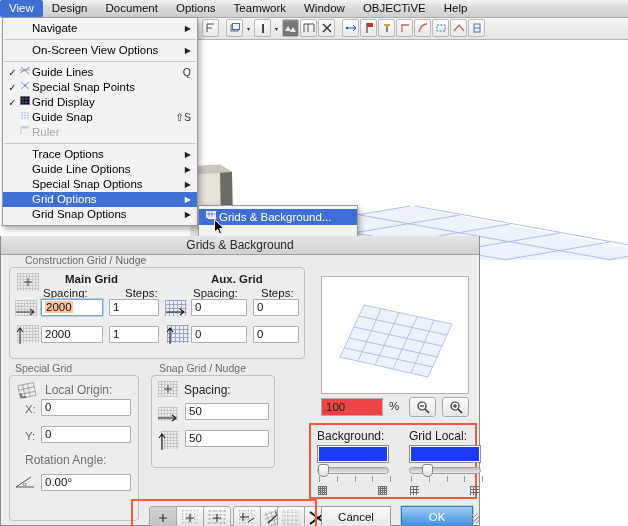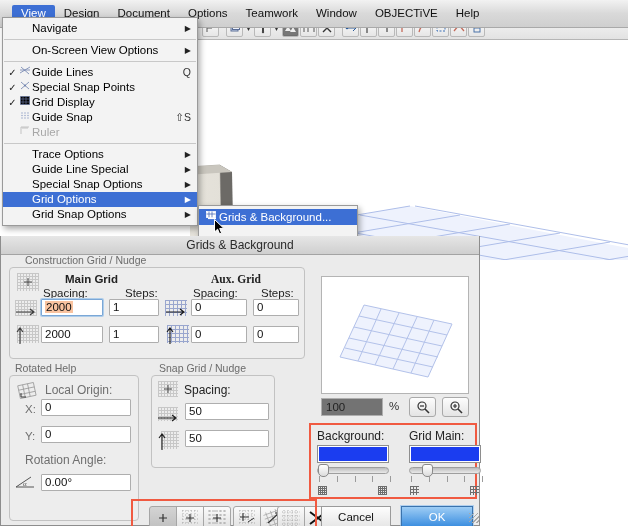--- a/index.html
+++ b/index.html
@@ -11,24 +11,24 @@
     font-size: 11px;
     color: #000;
     background: #fff;
   }
   #root { position: relative; width: 628px; height: 526px; }
 
   
   .app-bg { position: absolute; inset: 0; background: #ffffff; }
 
   .menubar {
-    position: absolute; left: 0; top: 0; width: 628px; height: 28px;
+    position: absolute; left: 0; top: 0; width: 628px; height: 18px;
     background: linear-gradient(to bottom, #f2f2f2 0%, #d9d9d9 50%, #cfcfcf 100%);
     border-bottom: 1px solid #a9a9a9;
-    display: flex; align-items: center; padding-left: 12px;
+    display: flex; align-items: center;
   }
   .menubar-item {
     padding: 0 9px; height: 17px; line-height: 17px;
     font-size: 11.5px; color: #111; white-space: nowrap;
   }
   .menubar-item.active { background: #3d6fd4; color: #fff; border-radius: 2px; }
 
   .toolbar-strip {
     position: absolute; left: 190px; top: 17px; width: 438px; height: 23px;
     background: linear-gradient(to bottom,#f6f6f6,#e2e2e2);
@@ -146,21 +146,21 @@
   }
 
   .preview-box {
     position: absolute; left: 320px; top: 257px; width: 148px; height: 118px;
     background: #fff; border: 1px solid #b4b4b4;
     overflow: hidden;
   }
 
   .zoom-fld {
     position: absolute; left: 320px; top: 379px; width: 62px; height: 18px;
-    background: #737373; border: 1px solid #aeaeae;
+    background: #ef4444; border: 1px solid #aeaeae;
     font-size: 11.5px; line-height: 16px; padding-left: 4px; color: #222;
   }
   .pct { position: absolute; left: 388px; top: 380px; font-size: 11.5px; color:#333; }
   .zbtn {
     position: absolute; top: 378px; width: 27px; height: 20px;
     border: 1px solid #a9a9a9; border-radius: 3px;
     background: linear-gradient(to bottom,#fdfdfd,#e4e4e4);
     display: flex; align-items: center; justify-content: center;
   }
 
@@ -457,21 +457,21 @@
 
     <div class="mi">
       <span class="chk"></span>
       <span class="micon"></span>
       <span class="mlabel">Trace Options</span>
       <span class="marrow">▶</span>
     </div>
     <div class="mi">
       <span class="chk"></span>
       <span class="micon"></span>
-      <span class="mlabel">Guide Line Special</span>
+      <span class="mlabel">Guide Line Options</span>
       <span class="marrow">▶</span>
     </div>
     <div class="mi">
       <span class="chk"></span>
       <span class="micon"></span>
       <span class="mlabel">Special Snap Options</span>
       <span class="marrow">▶</span>
     </div>
     <div class="mi sel">
       <span class="chk"></span>
@@ -516,21 +516,21 @@
 
       <div class="grp-label" style="left:24px; top:-1px;">Construction Grid / Nudge</div>
       <div class="grp" style="left:8px; top:12px; width:296px; height:92px;"></div>
 
       <div class="gicon dotty" style="left:16px; top:18px; width:22px; height:18px;"></div>
       <svg style="position:absolute;left:18px;top:20px;" width="18" height="14" viewBox="0 0 18 14">
         <path d="M9 3 v8 M5 7 h8" stroke="#4a4a4a" stroke-width="1"></path>
       </svg>
 
       <div class="hdr b" style="left:64px; top:18px;">Main Grid</div>
-      <div class="hdr b" style="left:210px; top:18px;font-family:Liberation Serif, serif;">Aux. Grid</div>
+      <div class="hdr b" style="left:210px; top:18px;">Aux. Grid</div>
 
       <div class="hdr" style="left:42px; top:32px;">Spacing:</div>
       <div class="hdr" style="left:124px; top:32px;">Steps:</div>
       <div class="hdr" style="left:192px; top:32px;">Spacing:</div>
       <div class="hdr" style="left:260px; top:32px;">Steps:</div>
 
       <div class="gicon dotty" style="left:14px; top:45px; width:22px; height:16px;"></div>
       <svg style="position:absolute;left:14px;top:49px;" width="24" height="12" viewBox="0 0 24 12">
         <path d="M1 8 h17 M15 5 l4 3 l-4 3" stroke="#3a3a3a" fill="none" stroke-width="1.1"></path>
       </svg>
@@ -567,21 +567,21 @@
       <svg style="position:absolute;left:164px;top:70px;" width="14" height="20" viewBox="0 0 14 20">
         <path d="M5 19 v-15 M2 7 l3 -4 l3 4" stroke="#1a1a1a" fill="none" stroke-width="1.1"></path>
       </svg>
       <div class="fld" style="left:190px; top:71px; width:56px;">
         <span>0</span>
       </div>
       <div class="fld" style="left:252px; top:71px; width:46px;">
         <span>0</span>
       </div>
 
-      <div class="grp-label" style="left:14px; top:107px;">Rotated Help</div>
+      <div class="grp-label" style="left:14px; top:107px;">Special Grid</div>
       <div class="grp" style="left:8px; top:120px; width:130px; height:146px;"></div>
 
       <svg style="position:absolute;left:15px;top:126px;" width="24" height="20" viewBox="0 0 24 20">
         <g stroke="#9a9a9a" fill="none" stroke-width="0.8" transform="rotate(-12 11 10)">
           <rect x="3" y="3" width="16" height="13"></rect>
             <path d="M8 3 v13 M13 3 v13 M3 7.5 h16 M3 12 h16"></path>
         </g>
         <path d="M5 16 v-4 M5 16 h5" stroke="#3a3a3a" stroke-width="1"></path>
       </svg>
       <div class="hdr" style="left:44px; top:128px; color:#6f6f6f; font-size:12px;">Local Origin:</div>
@@ -739,21 +739,21 @@
       <div class="tickrow" style="left:318px; top:221px;">
         <i></i>
           <i></i>
           <i></i>
           <i></i>
           <i></i>
       </div>
       <div class="mini-grid dense" style="left:317px; top:231px;"></div>
       <div class="mini-grid dense" style="left:377px; top:231px;"></div>
 
-      <div class="hdr" style="left:408px; top:174px; font-size:12px;">Grid Main:</div>
+      <div class="hdr" style="left:408px; top:174px; font-size:12px;">Grid Local:</div>
       <div class="colorbar" style="left:408px; top:190px; background:#1b3df0;"></div>
       <div class="slider-track" style="left:408px; top:212px;"></div>
       <div class="slider-knob" style="left:421px; top:209px;"></div>
       <div class="tickrow" style="left:410px; top:221px;">
         <i></i>
           <i></i>
           <i></i>
           <i></i>
           <i></i>
       </div>

